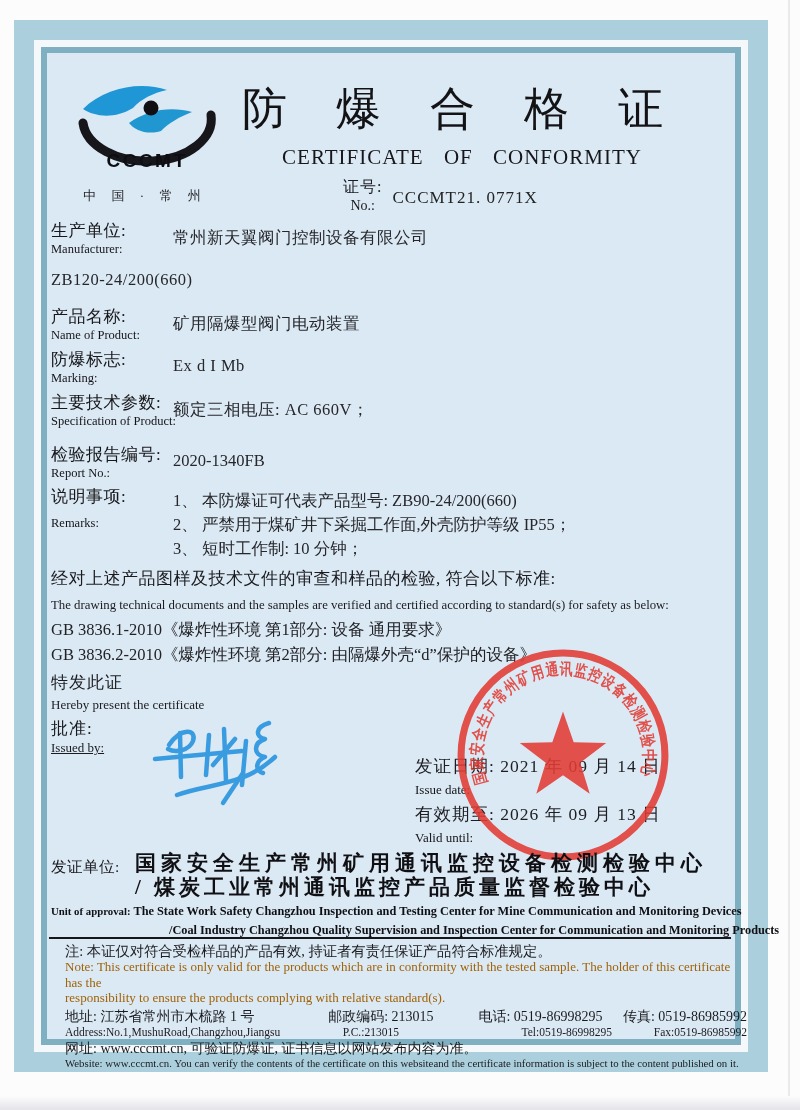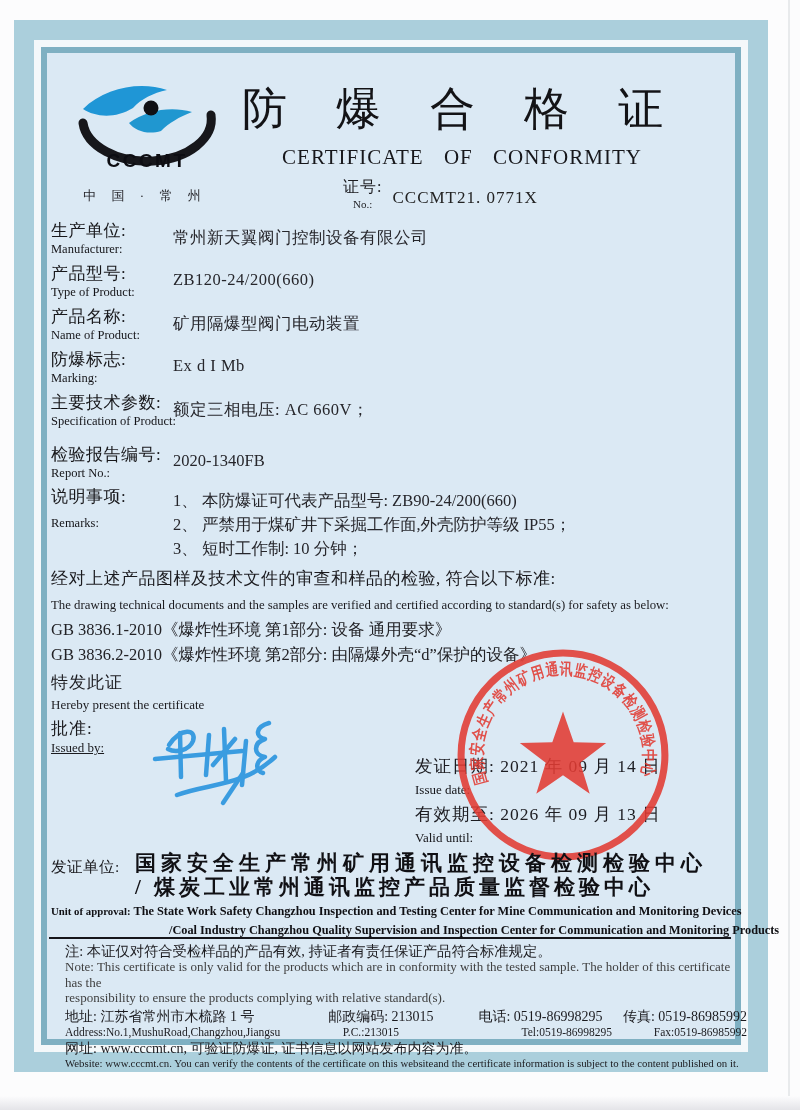--- a/index.html
+++ b/index.html
@@ -23,21 +23,21 @@
   
   .logo-wrap { position:absolute; left:8px; top:24px; width:180px; }
   .logo-caption { text-align:center; font-size:13px; letter-spacing:6px; color:#27272c; margin-top:2px; }
   .title-cn { position:absolute; left:180px; top:26px; width:470px; text-align:center;
     font-size:45px; letter-spacing:0.42em; color:#131316; white-space:nowrap; }
   .title-en { position:absolute; left:180px; top:92px; width:470px; text-align:center;
     font-size:21px; letter-spacing:1px; word-spacing:14px; color:#17171b; }
   .certno { position:absolute; left:296px; top:124px; display:flex; align-items:flex-start; }
   .certno-labels { text-align:center; margin-right:10px; }
   .certno-cn { font-size:16px; letter-spacing:1px; }
-  .certno-en { font-size:11px; }
+  .certno-en { font-size:14px; }
   .certno-value { font-size:17px; letter-spacing:1px; margin-top:11px; color:#222; }
 
   
   .fields { position:absolute; left:4px; top:168px; width:680px; }
   .frow { display:flex; height:43px; }
   .frow .lab { width:122px; flex:none; }
   .lab-cn { font-size:17px; letter-spacing:0.5px; line-height:1.2; color:#17171a; white-space:nowrap; }
   .lab-en { font-size:12.5px; line-height:1.4; color:#141418; white-space:nowrap; }
   .frow .val { flex:1; font-size:16.5px; padding-top:6px; color:#26262b; letter-spacing:0.5px; }
 
@@ -74,21 +74,21 @@
   .unit-cn { font-weight:bold; font-size:21px; letter-spacing:5px; line-height:24px; white-space:nowrap; color:#101014; }
   .unit-cn2 { letter-spacing:4px; }
   .appr-en { font-size:12.3px; font-weight:bold; line-height:18px; margin-top:3px; white-space:nowrap; color:#101014; }
   .appr-en .small-lab { font-size:10.8px; }
   .appr-en2 { margin-left:118px; margin-top:1px; }
 
   .divider { position:absolute; left:2px; top:884px; width:682px; height:2px; background:#15151a; }
 
   .note { position:absolute; left:18px; top:890px; width:682px; }
   .note-cn { font-size:14.3px; line-height:16px; white-space:nowrap; }
-  .note-en { font-size:13px; line-height:15.5px; color:#404040; }
+  .note-en { font-size:13px; line-height:15.5px; color:#a16207; }
   .contact-cn { display:flex; font-size:14px; line-height:17px; margin-top:2px; white-space:nowrap; }
   .contact-en { display:flex; font-size:11.5px; line-height:14px; white-space:nowrap; }
   .c1 { width:300px; } .c2 { width:148px; } .c3 { width:188px;text-align:center; } .c4 { flex:1; }
   .web-cn { font-size:14px; line-height:16px; margin-top:2px; white-space:nowrap; }
   .web-en { font-size:10.8px; line-height:13px; white-space:nowrap; }
 </style>
 </head>
 <body>
 
 <div class="scan-page">
@@ -122,24 +122,20 @@
 
     <div class="fields">
       <div class="frow">
         <div class="lab">
           <div class="lab-cn">生产单位:</div>
           <div class="lab-en">Manufacturer:</div>
         </div>
         <div class="val">常州新天翼阀门控制设备有限公司</div>
       </div>
       <div class="frow">
-        <div class="lab">
-          <div class="lab-cn">产品型号:</div>
-          <div class="lab-en">Type of Product:</div>
-        </div>
         <div class="val">ZB120-24/200(660)</div>
       </div>
       <div class="frow">
         <div class="lab">
           <div class="lab-cn">产品名称:</div>
           <div class="lab-en">Name of Product:</div>
         </div>
         <div class="val">矿用隔爆型阀门电动装置</div>
       </div>
       <div class="frow">

